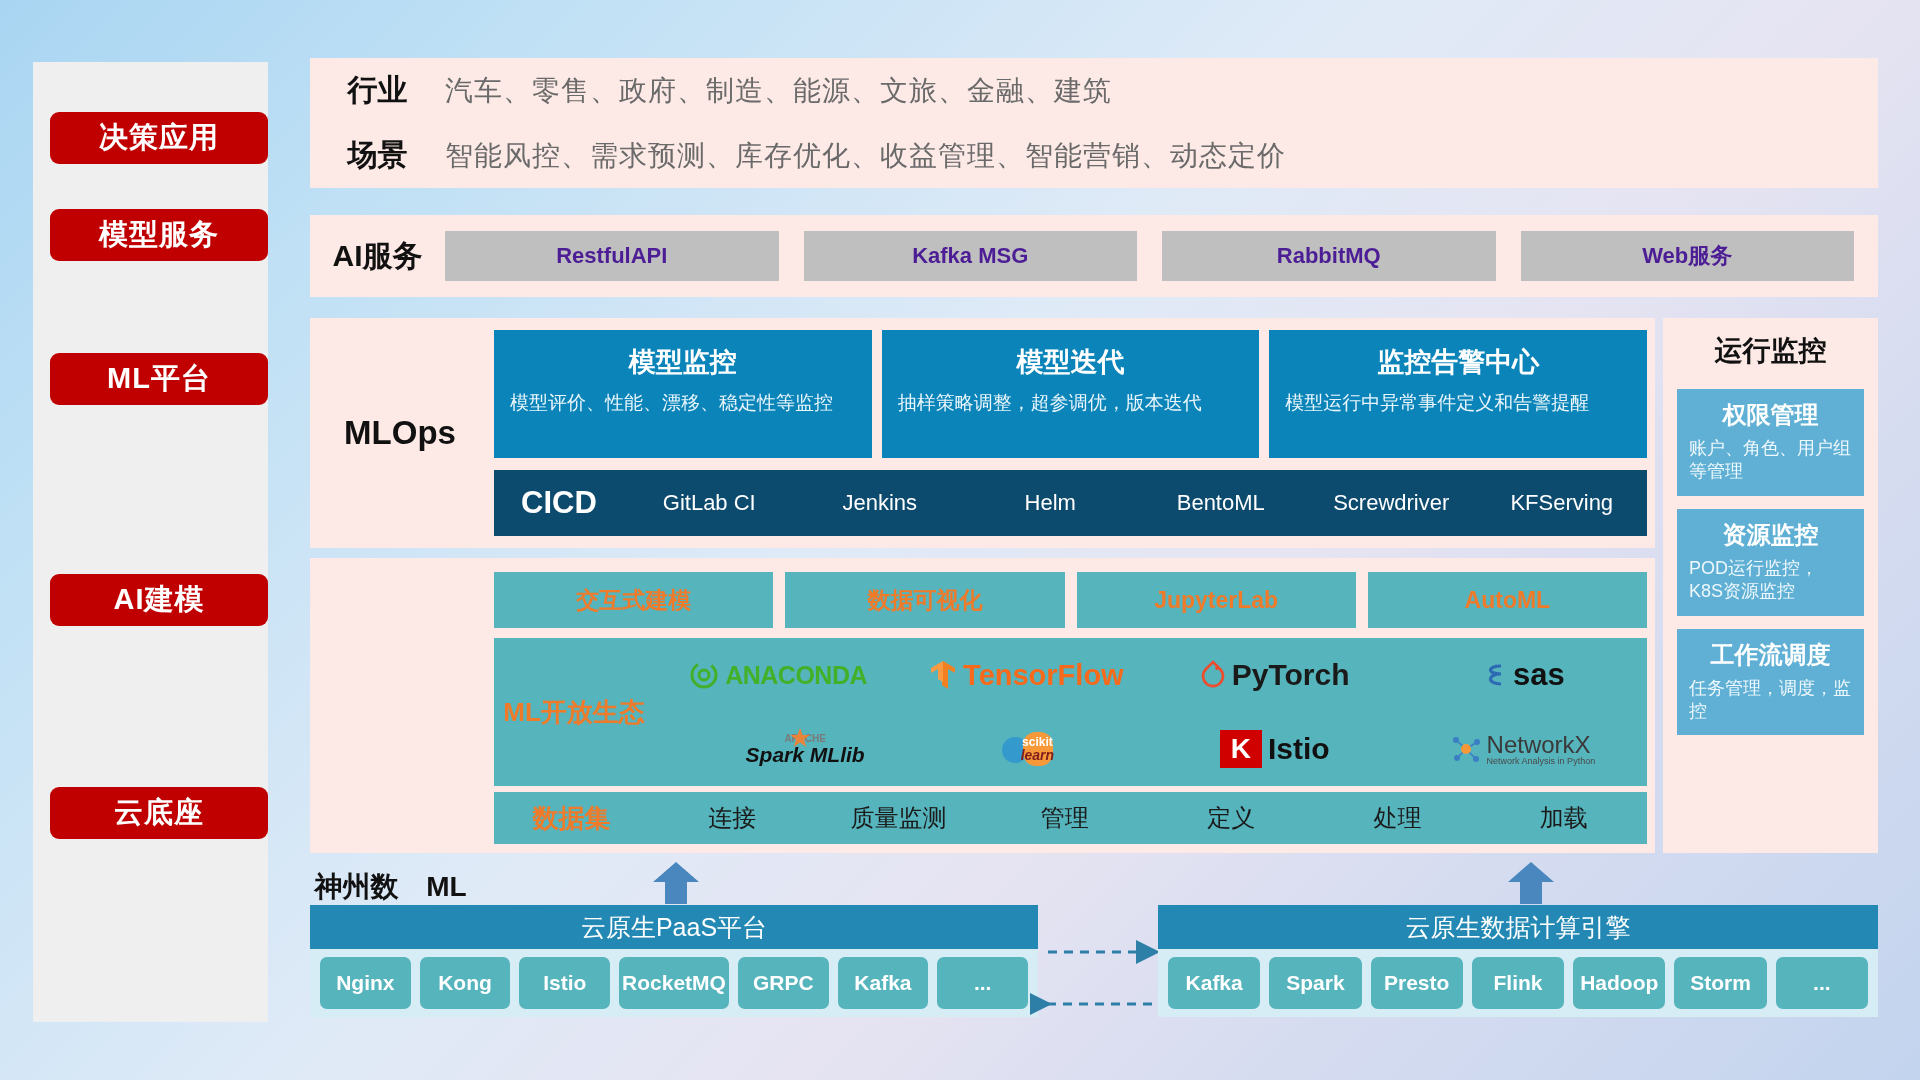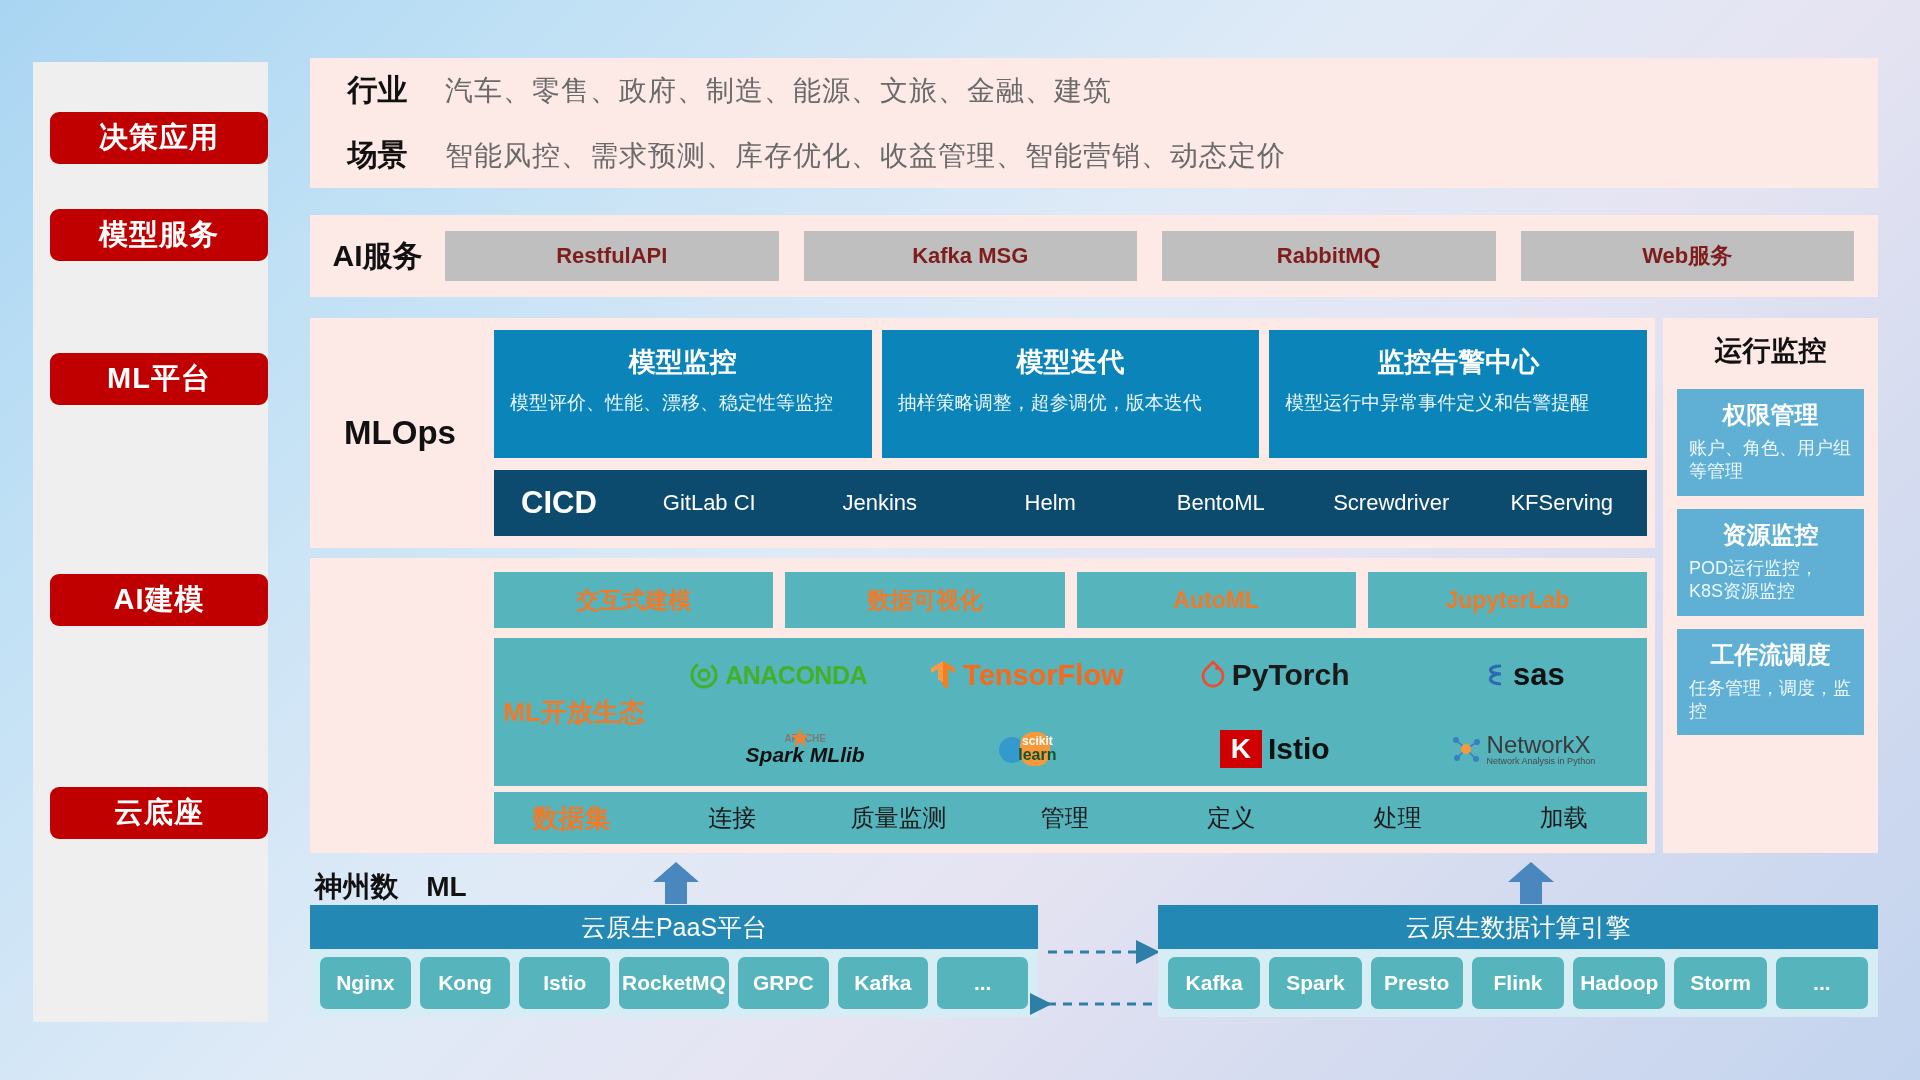--- a/index.html
+++ b/index.html
@@ -33,21 +33,21 @@
     width:135px;text-align:center;flex:0 0 135px;
     font-size:30px;font-weight:bold;color:#111;
   }
   .kv-val{font-size:28px;color:#6a6a6a;letter-spacing:1px;}
 
   
   #svc-panel{left:310px;top:215px;width:1568px;height:82px;display:flex;align-items:center;}
   .svc-label{width:135px;flex:0 0 135px;text-align:center;font-size:30px;font-weight:bold;color:#111;}
   .svc-items{flex:1;display:flex;gap:25px;padding-right:24px;}
   .svc-chip{
-    flex:1;height:50px;background:#bfbfbf;color:#7f1d1d;
+    flex:1;height:50px;background:#bfbfbf;color:#4c1d95;
     font-size:22px;font-weight:bold;display:flex;align-items:center;justify-content:center;
   }
 
   
   #mlops-panel{left:310px;top:318px;width:1345px;height:230px;}
   .mlops-label{
     position:absolute;left:0;top:0;width:180px;height:230px;
     display:flex;align-items:center;justify-content:center;
     font-size:33px;font-weight:bold;color:#111;
   }
@@ -184,22 +184,22 @@
 
   <div class="panel" id="model-panel">
     <div class="model-label">
       <span>神州数码</span>
       <span>ML LAB</span>
     </div>
 
     <div class="tool-row">
       <div class="tool-chip">交互式建模</div>
       <div class="tool-chip">数据可视化</div>
+      <div class="tool-chip">JupyterLab</div>
       <div class="tool-chip">AutoML</div>
-      <div class="tool-chip">JupyterLab</div>
     </div>
 
     <div class="eco-row">
       <div class="eco-title">ML开放生态</div>
       <div class="eco-logos">
 
         <div class="logo">
           <svg width="30" height="30" viewBox="0 0 30 30">
             <circle cx="15" cy="15" r="12" fill="none" stroke="#43b02a" stroke-width="3" stroke-dasharray="50 14"></circle>
             <circle cx="15" cy="15" r="5" fill="none" stroke="#43b02a" stroke-width="3"></circle>
@@ -240,21 +240,21 @@
           </svg>
         </div>
 
         <div class="logo">
           <svg width="60" height="42" viewBox="0 0 60 42">
             <ellipse cx="16" cy="22" rx="13" ry="13" fill="#3499cd"></ellipse>
             <rect x="24" y="4" width="30" height="34" rx="13" fill="#f89939"></rect>
           </svg>
           <span style="display:flex;flex-direction:column;align-items:center;margin-left:-44px;line-height:1">
             <span style="font-size:12px;color:#fff;font-weight:bold">scikit</span>
-            <span style="font-size:16px;color:#14532d;font-weight:bold">learn</span>
+            <span style="font-size:14px;color:#7f1d1d;font-style:italic;font-weight:bold">learn</span>
           </span>
         </div>
 
         <div class="logo">
           <span style="background:#d00000;color:#fff;font-size:28px;font-weight:bold;padding:3px 11px">K</span>
           <span class="logo-txt" style="color:#111;font-size:30px">Istio</span>
         </div>
 
         <div class="logo">
           <svg width="30" height="30" viewBox="0 0 30 30">

